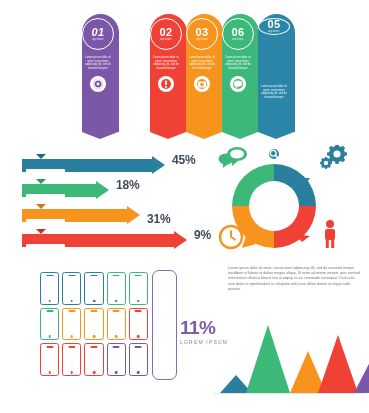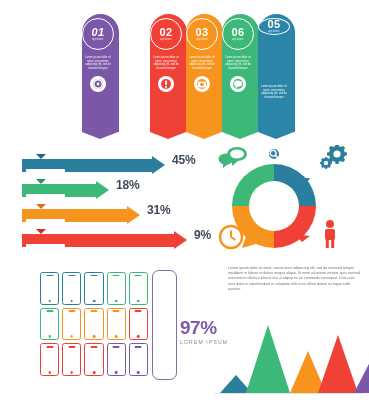--- a/index.html
+++ b/index.html
@@ -199,21 +199,21 @@
         </div>
         <div class="pct" style="left:94px;top:1px">18%</div>
       </div>
       <div class="arrowrow" style="top: 50px; color: rgb(247, 148, 30);">
         <div class="arrowshape" style="width:118px">
           <div class="shaft" style="width:105px"></div>
           <div class="head" style="left:105px"></div>
           <div class="notch"></div>
           <div class="optlabel">OPTION C</div>
         </div>
-        <div class="pct" style="left:125px;top:1px">31%</div>
+        <div class="pct" style="left:125px;top:10px">31%</div>
       </div>
       <div class="arrowrow" style="top: 75px; color: rgb(239, 65, 54);">
         <div class="arrowshape" style="width:165px">
           <div class="shaft" style="width:152px"></div>
           <div class="head" style="left:152px"></div>
           <div class="notch"></div>
           <div class="optlabel">OPTION D</div>
         </div>
         <div class="pct" style="left:172px;top:1px">9%</div>
       </div>
@@ -354,21 +354,21 @@
       </div>
       <div class="phone" style="color: rgb(123, 87, 168);">
         <div class="speaker"></div>
         <div class="screen"></div>
         <div class="home"></div>
       </div>
     </div>
   <div id="bigphone" style="border-color: rgb(127, 111, 166);"></div>
 
   <div id="pctbox">
-    <div class="big">97%</div>
+    <div class="big">11%</div>
     <div class="sub">LOREM IPSUM</div>
   </div>
 
   <div id="para">Lorem ipsum dolor sit amet, consectetur adipiscing elit, sed do eiusmod tempor incididunt ut labore et dolore magna aliqua. Ut enim ad minim veniam, quis nostrud exercitation ullamco laboris nisi ut aliquip ex ea commodo consequat. Duis aute irure dolor in reprehenderit in voluptate velit esse cillum dolore eu fugiat nulla pariatur.</div>
 
   <div id="tri">
     <div class="baseline"></div>
   <div class="triangle" style="left: 6px; border-left-width: 16px; border-right-width: 16px; border-bottom-width: 18px; border-bottom-color: rgb(43, 127, 158);"></div>
       <div class="triangle" style="left: 32px; border-left-width: 22px; border-right-width: 22px; border-bottom-width: 68px; border-bottom-color: rgb(60, 184, 120);"></div>
       <div class="triangle" style="left: 76px; border-left-width: 18px; border-right-width: 18px; border-bottom-width: 42px; border-bottom-color: rgb(247, 148, 30);"></div>

